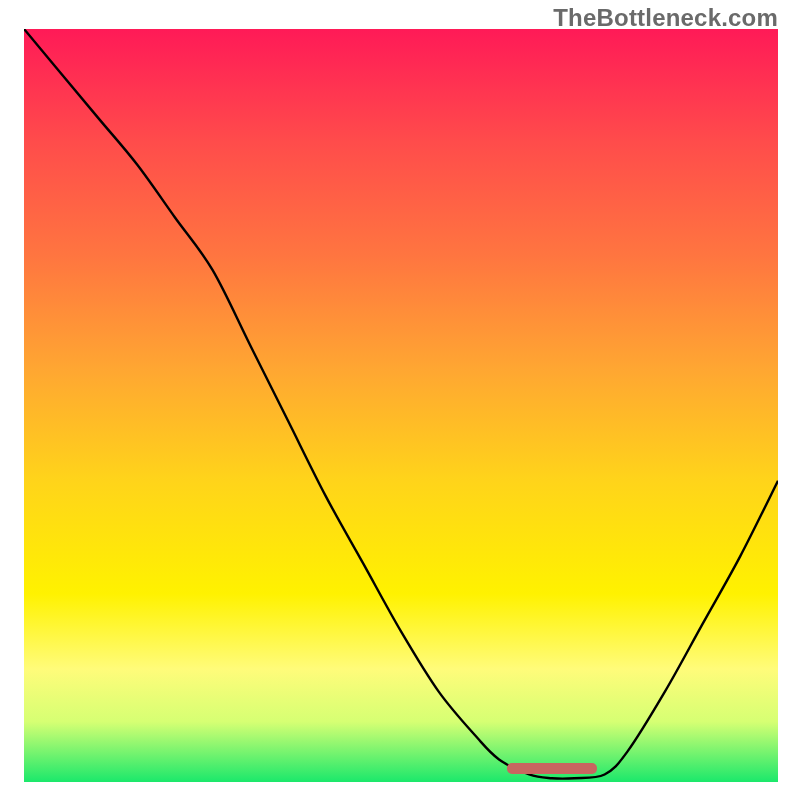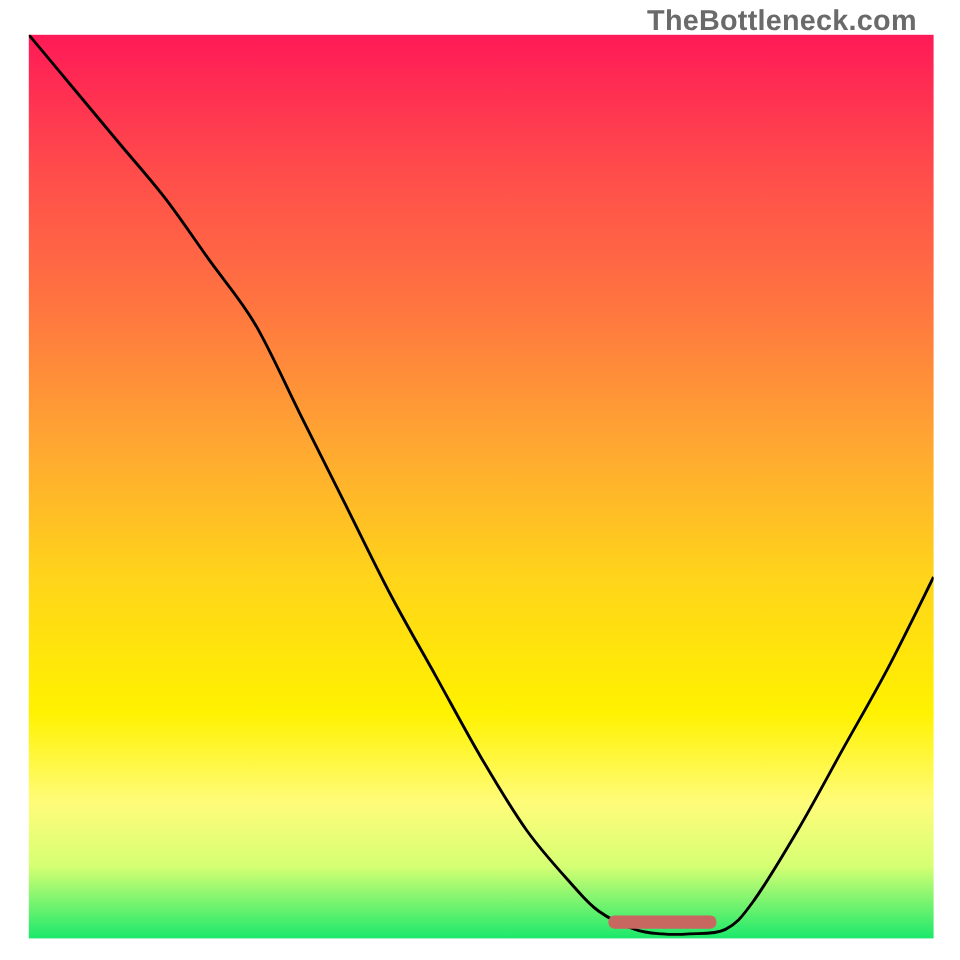--- a/index.html
+++ b/index.html
@@ -1,20 +1,20 @@
 <!DOCTYPE html>
 <html><head>
 <meta charset="utf-8">
 <style>
   * { margin: 0; padding: 0; box-sizing: border-box; }
   body { width: 800px; height: 800px; background: #fff; position: relative; font-family: Arial, sans-serif; }
   .watermark {
     position: absolute;
     top: 4px;
-    right: 36px;
+    right: 22px;
     font-size: 24px;
     font-weight: bold;
     color: #6a6a6a;
     letter-spacing: 0.2px;
   }
   .plot-area {
     position: absolute;
     left: 24px;
     top: 29px;
     width: 754px;

